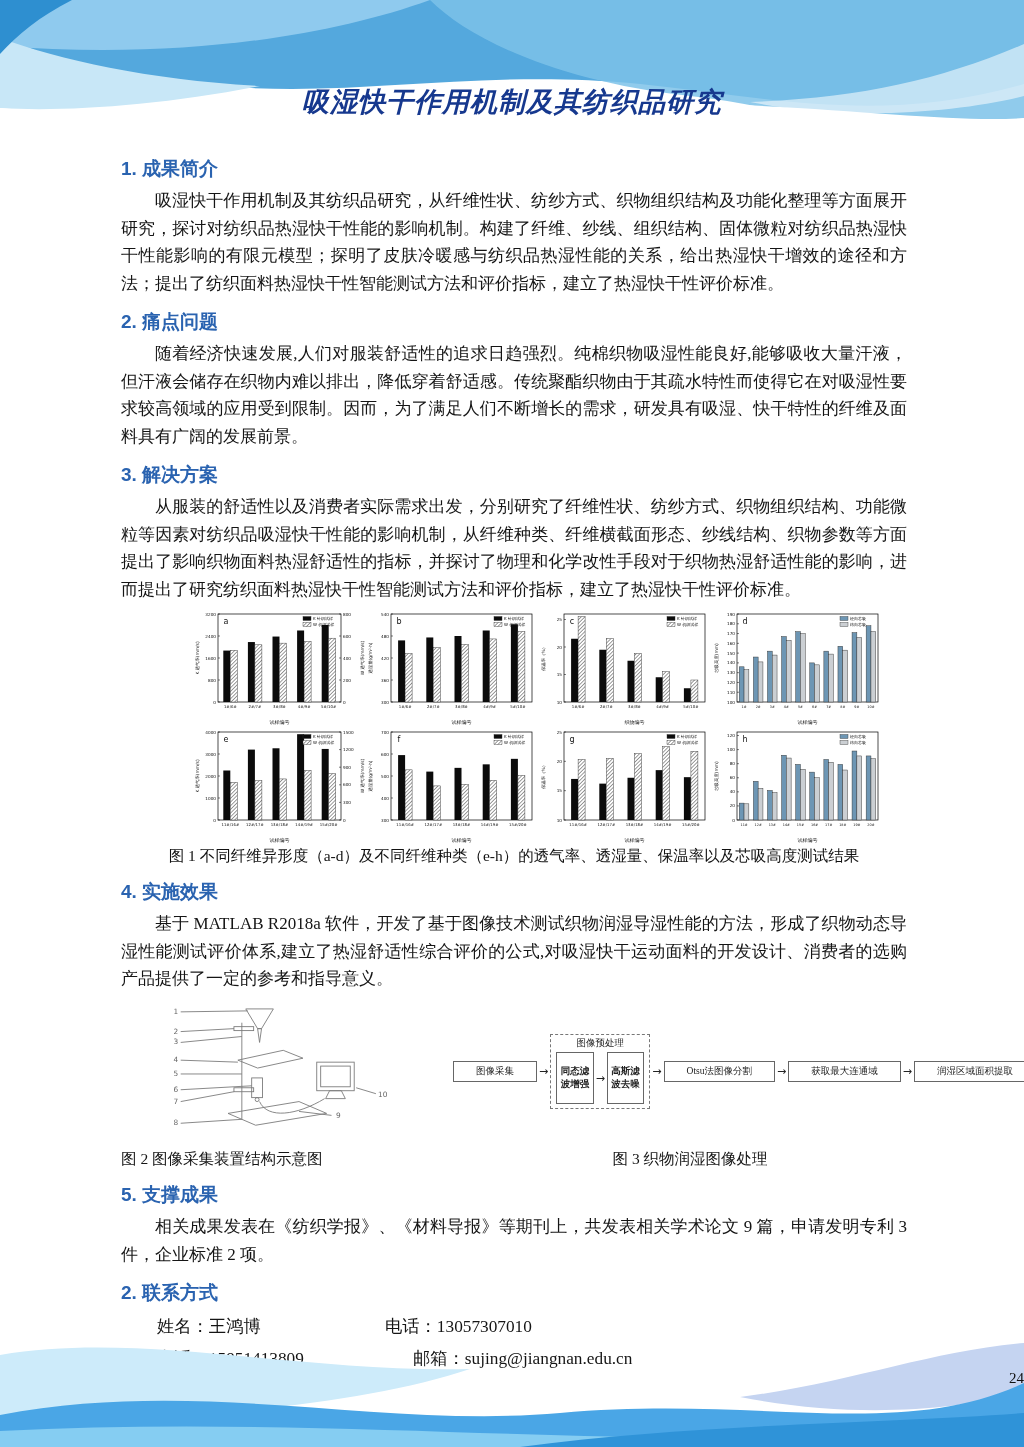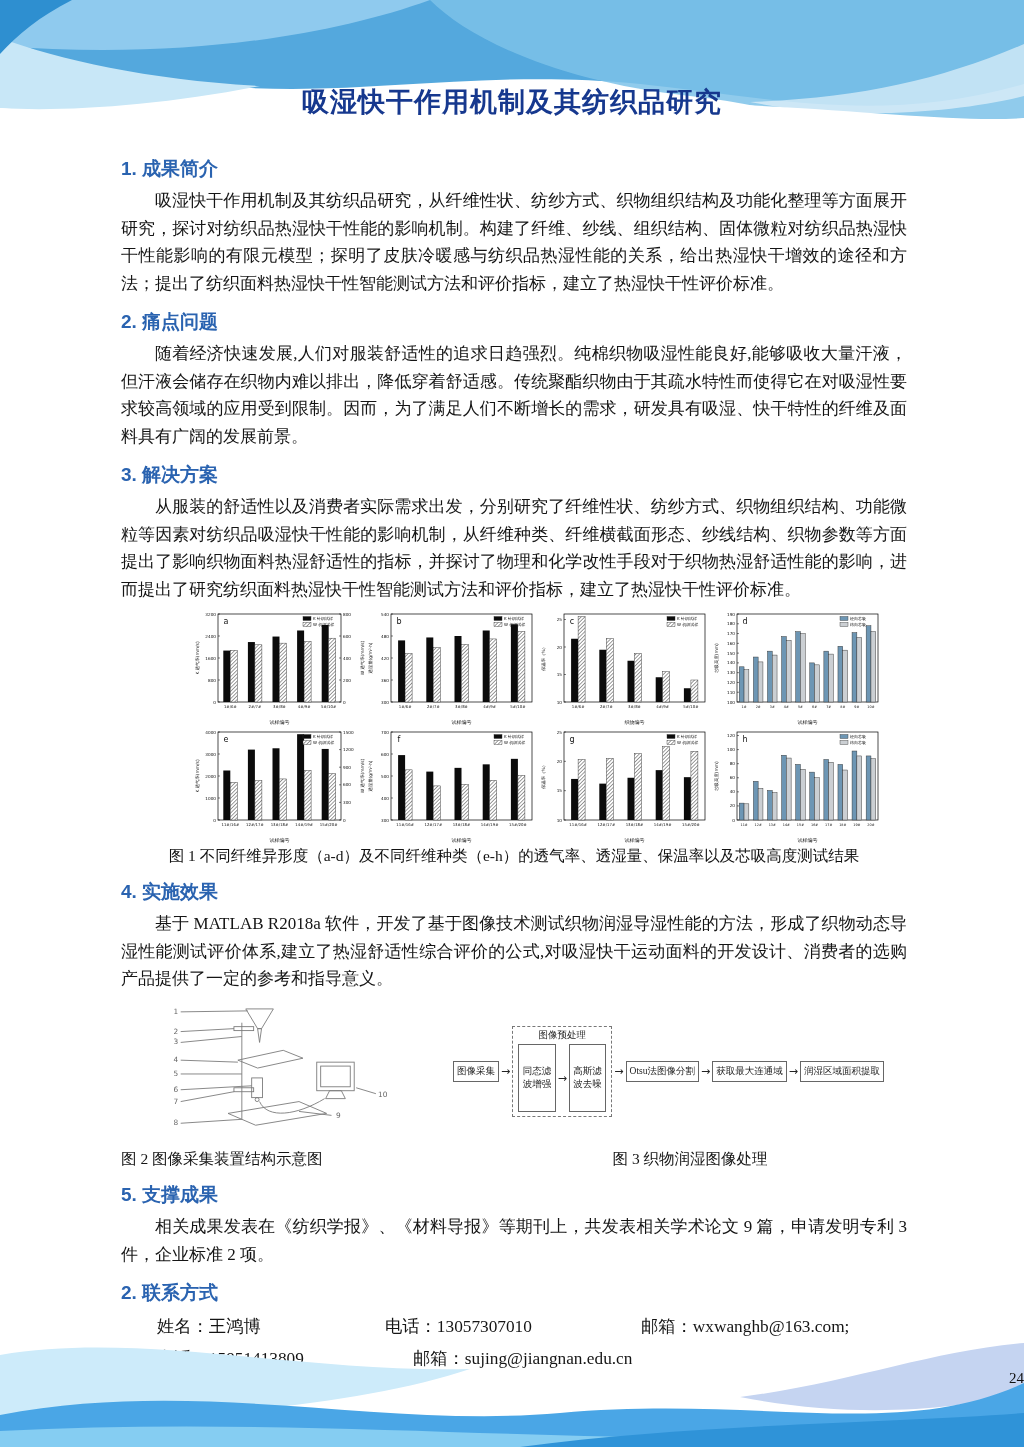--- a/index.html
+++ b/index.html
@@ -1,35 +1,35 @@
 <!DOCTYPE html>
 <html><head>
 <meta charset="utf-8">
 <style>
   html,body{margin:0;padding:0;}
   body{width:1024px;height:1447px;position:relative;background:#ffffff;overflow:hidden;
        font-family:"Liberation Serif",serif;color:#151515;}
   .hdr{position:absolute;top:0;left:0;width:1024px;height:160px;z-index:0;}
   .page-title{position:absolute;top:84px;left:0;width:100%;text-align:center;z-index:2;
-       font-family:"Liberation Sans",sans-serif;font-weight:bold;font-size:27px;color:#16388e;letter-spacing:1px;}
+       font-family:"Liberation Sans",sans-serif;font-weight:bold;font-size:27px;color:#16388e;letter-spacing:1px;font-style:italic;}
   .content{position:absolute;left:121px;top:144px;width:786px;z-index:1;}
   .sec-head{font-family:"Liberation Sans",sans-serif;font-weight:bold;font-size:19px;color:#2a63b0;margin:12px 0 5px 0;}
   .para{font-size:17px;line-height:1.62;margin:0;text-align:justify;text-indent:2em;}
   
   .fig1{width:694px;margin:4px 0 0 72px;}
   .fig1 .row{display:flex;}
   .chart{width:173px;height:118px;display:block;}
   svg text{font-family:"DejaVu Sans",sans-serif;}
   .figcap{text-align:center;font-size:15.5px;margin-top:3px;color:#111;}
   
   .fig23{display:flex;align-items:center;margin-top:10px;}
   .fig2svg{width:300px;height:138px;margin-left:28px;flex:none;}
   .flow{width:466px;display:flex;align-items:center;font-size:9.5px;color:#222;margin-left:4px;}
-  .fbox{border:1px solid #666;background:#fff;padding:3px 3px;text-align:center;flex:none;}
-  .fbox.small{width:3.1em;padding:20px 3px;}
+  .fbox{border:1px solid #666;background:#fff;padding:3px 22px;text-align:center;flex:none;}
+  .fbox.small{width:3.1em;padding:12px 3px;font-weight:bold;}
   .farrow{font-size:11px;color:#222;margin:0 2px;flex:none;font-family:"DejaVu Sans",sans-serif;}
   .fdash{border:1px dashed #777;padding:2px 5px 4px 5px;flex:none;}
   .fdash-title{text-align:center;margin-bottom:2px;}
   .fdash-row{display:flex;align-items:center;}
   .figcaps{display:flex;font-size:15.5px;margin-top:8px;}
   .figcaps .c1{width:352px;text-align:left;}
   .figcaps .c2{flex:1;text-align:center;}
   
   .contact-row{display:flex;font-size:17.3px;line-height:1.85;margin-left:36px;}
   .contact-row .name{width:228px;}
@@ -532,21 +532,20 @@
     <div class="c2">图 3 织物润湿图像处理</div>
   </div>
 
   <div class="sec-head">5. 支撑成果</div>
   <p class="para">相关成果发表在《纺织学报》、《材料导报》等期刊上，共发表相关学术论文 9 篇，申请发明专利 3 件，企业标准 2 项。</p>
 
   <div class="sec-head">2. 联系方式</div>
   <div class="contact-row">
     <div class="name">姓名：王鸿博</div>
     <div class="phone">电话：13057307010</div>
-    <div class="email">邮箱：wxwanghb@163.com;</div>
   </div>
   <div class="contact-row">
     <div class="phone">电话：15951413809</div>
     <div class="email">邮箱：sujing@jiangnan.edu.cn</div>
   </div>
 </div>
 
 <div class="pageno">24</div>
 
 <svg class="ftr" viewBox="0 0 1024 122" preserveAspectRatio="none">

